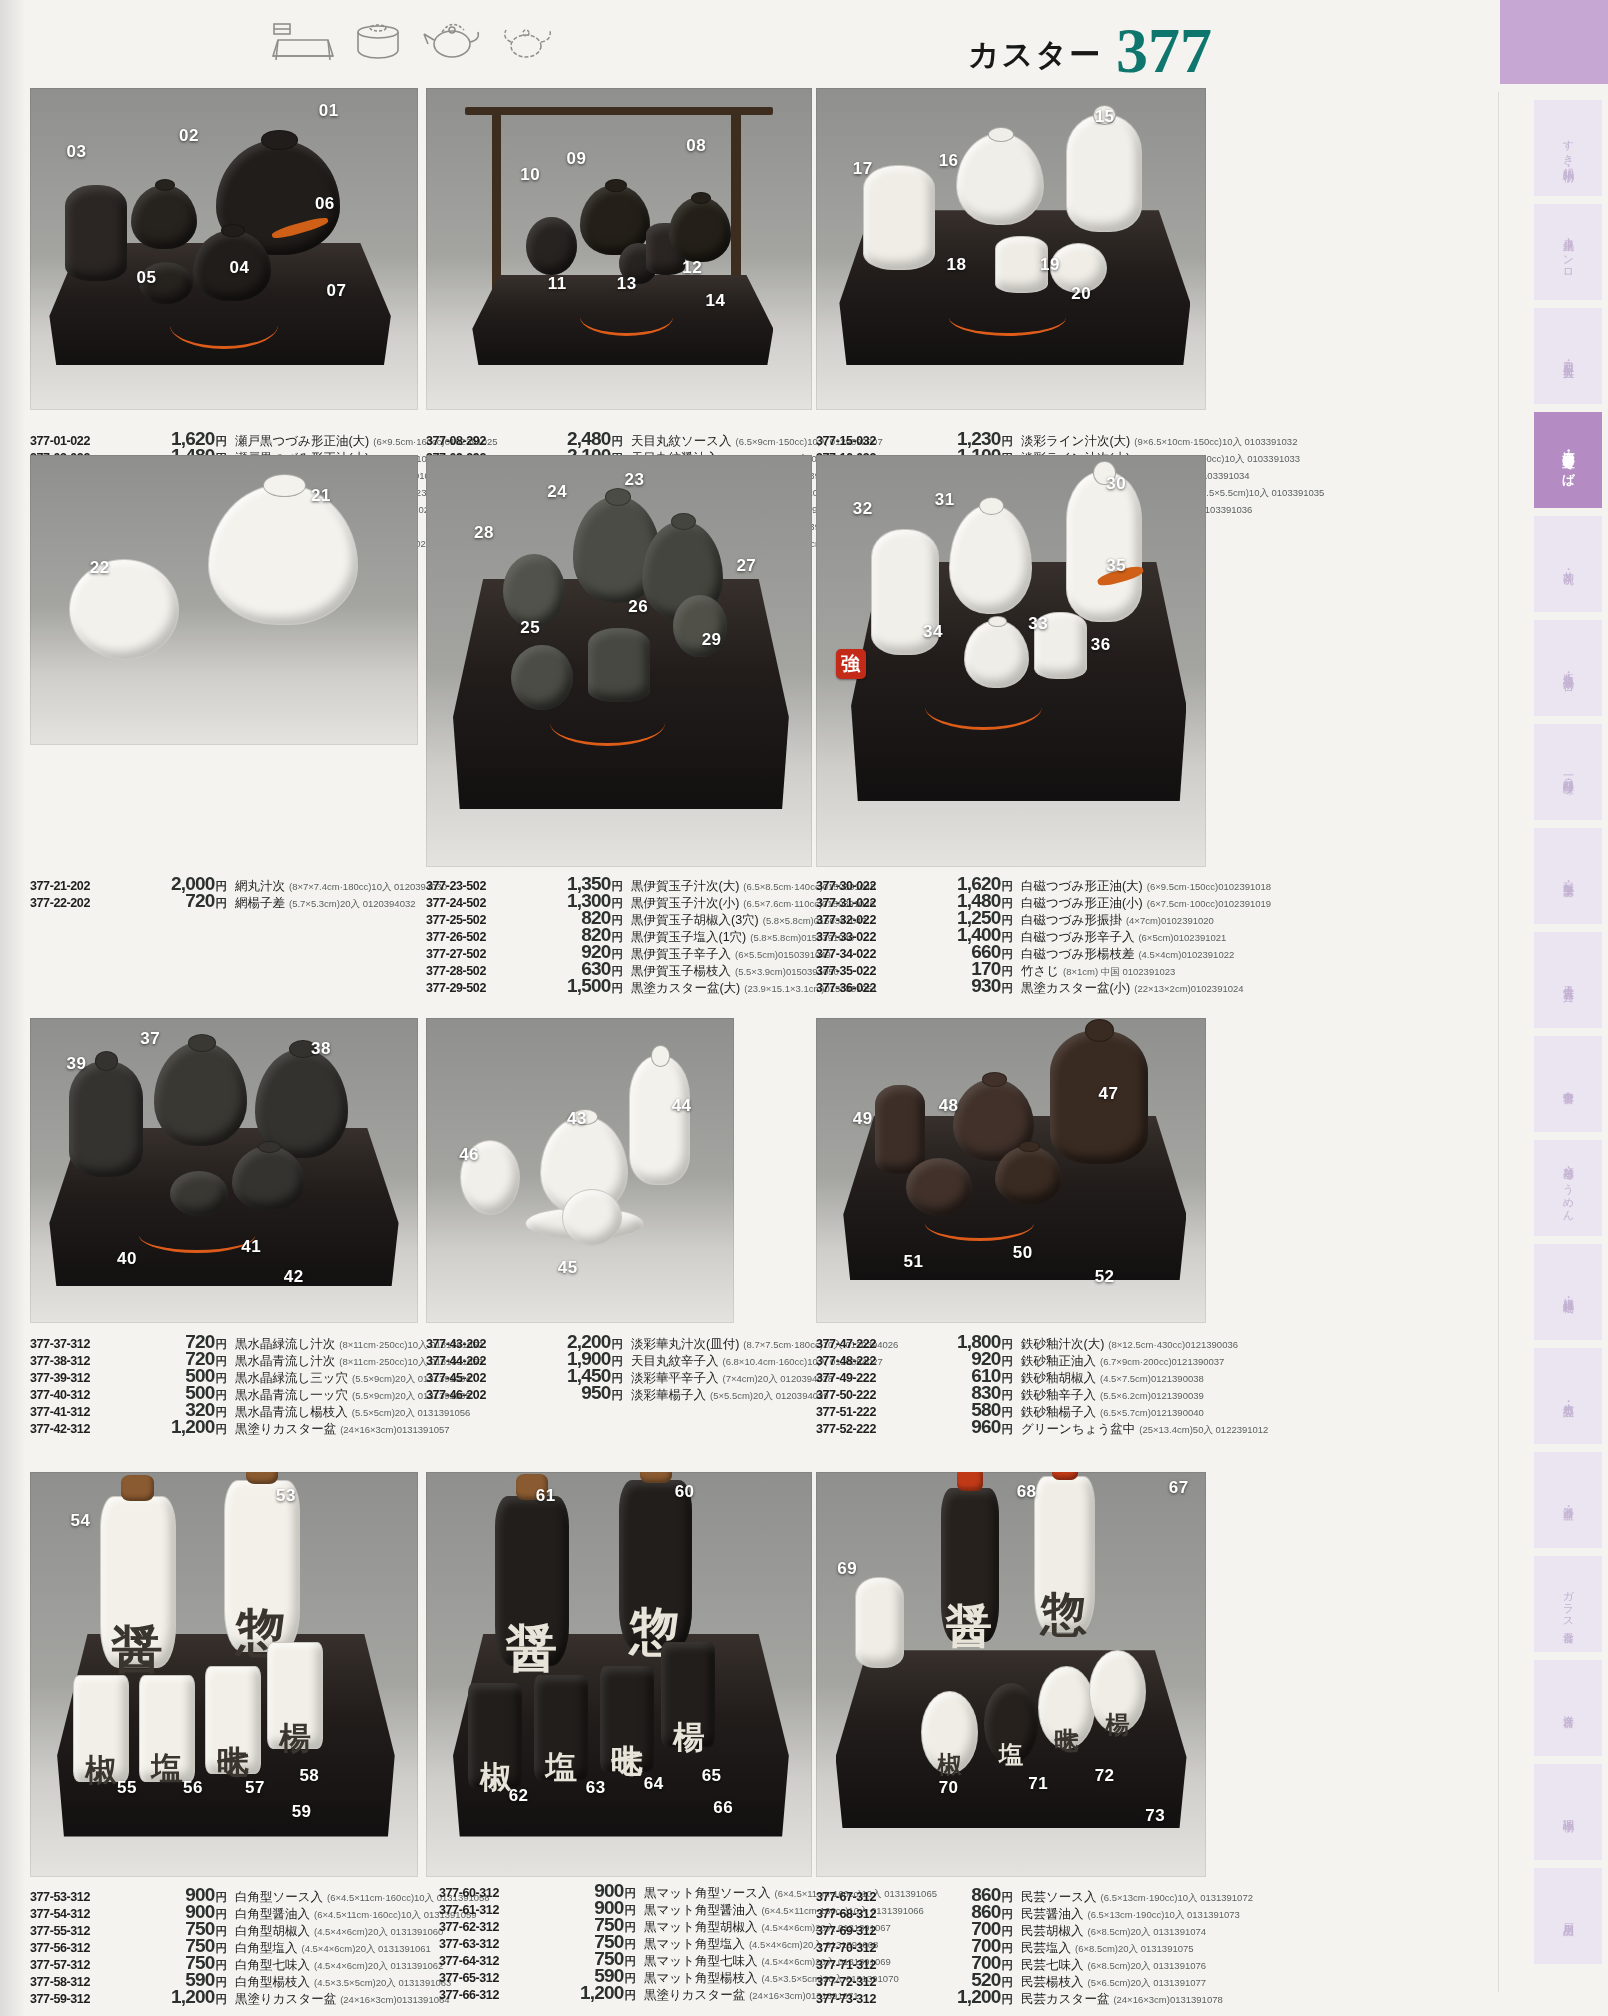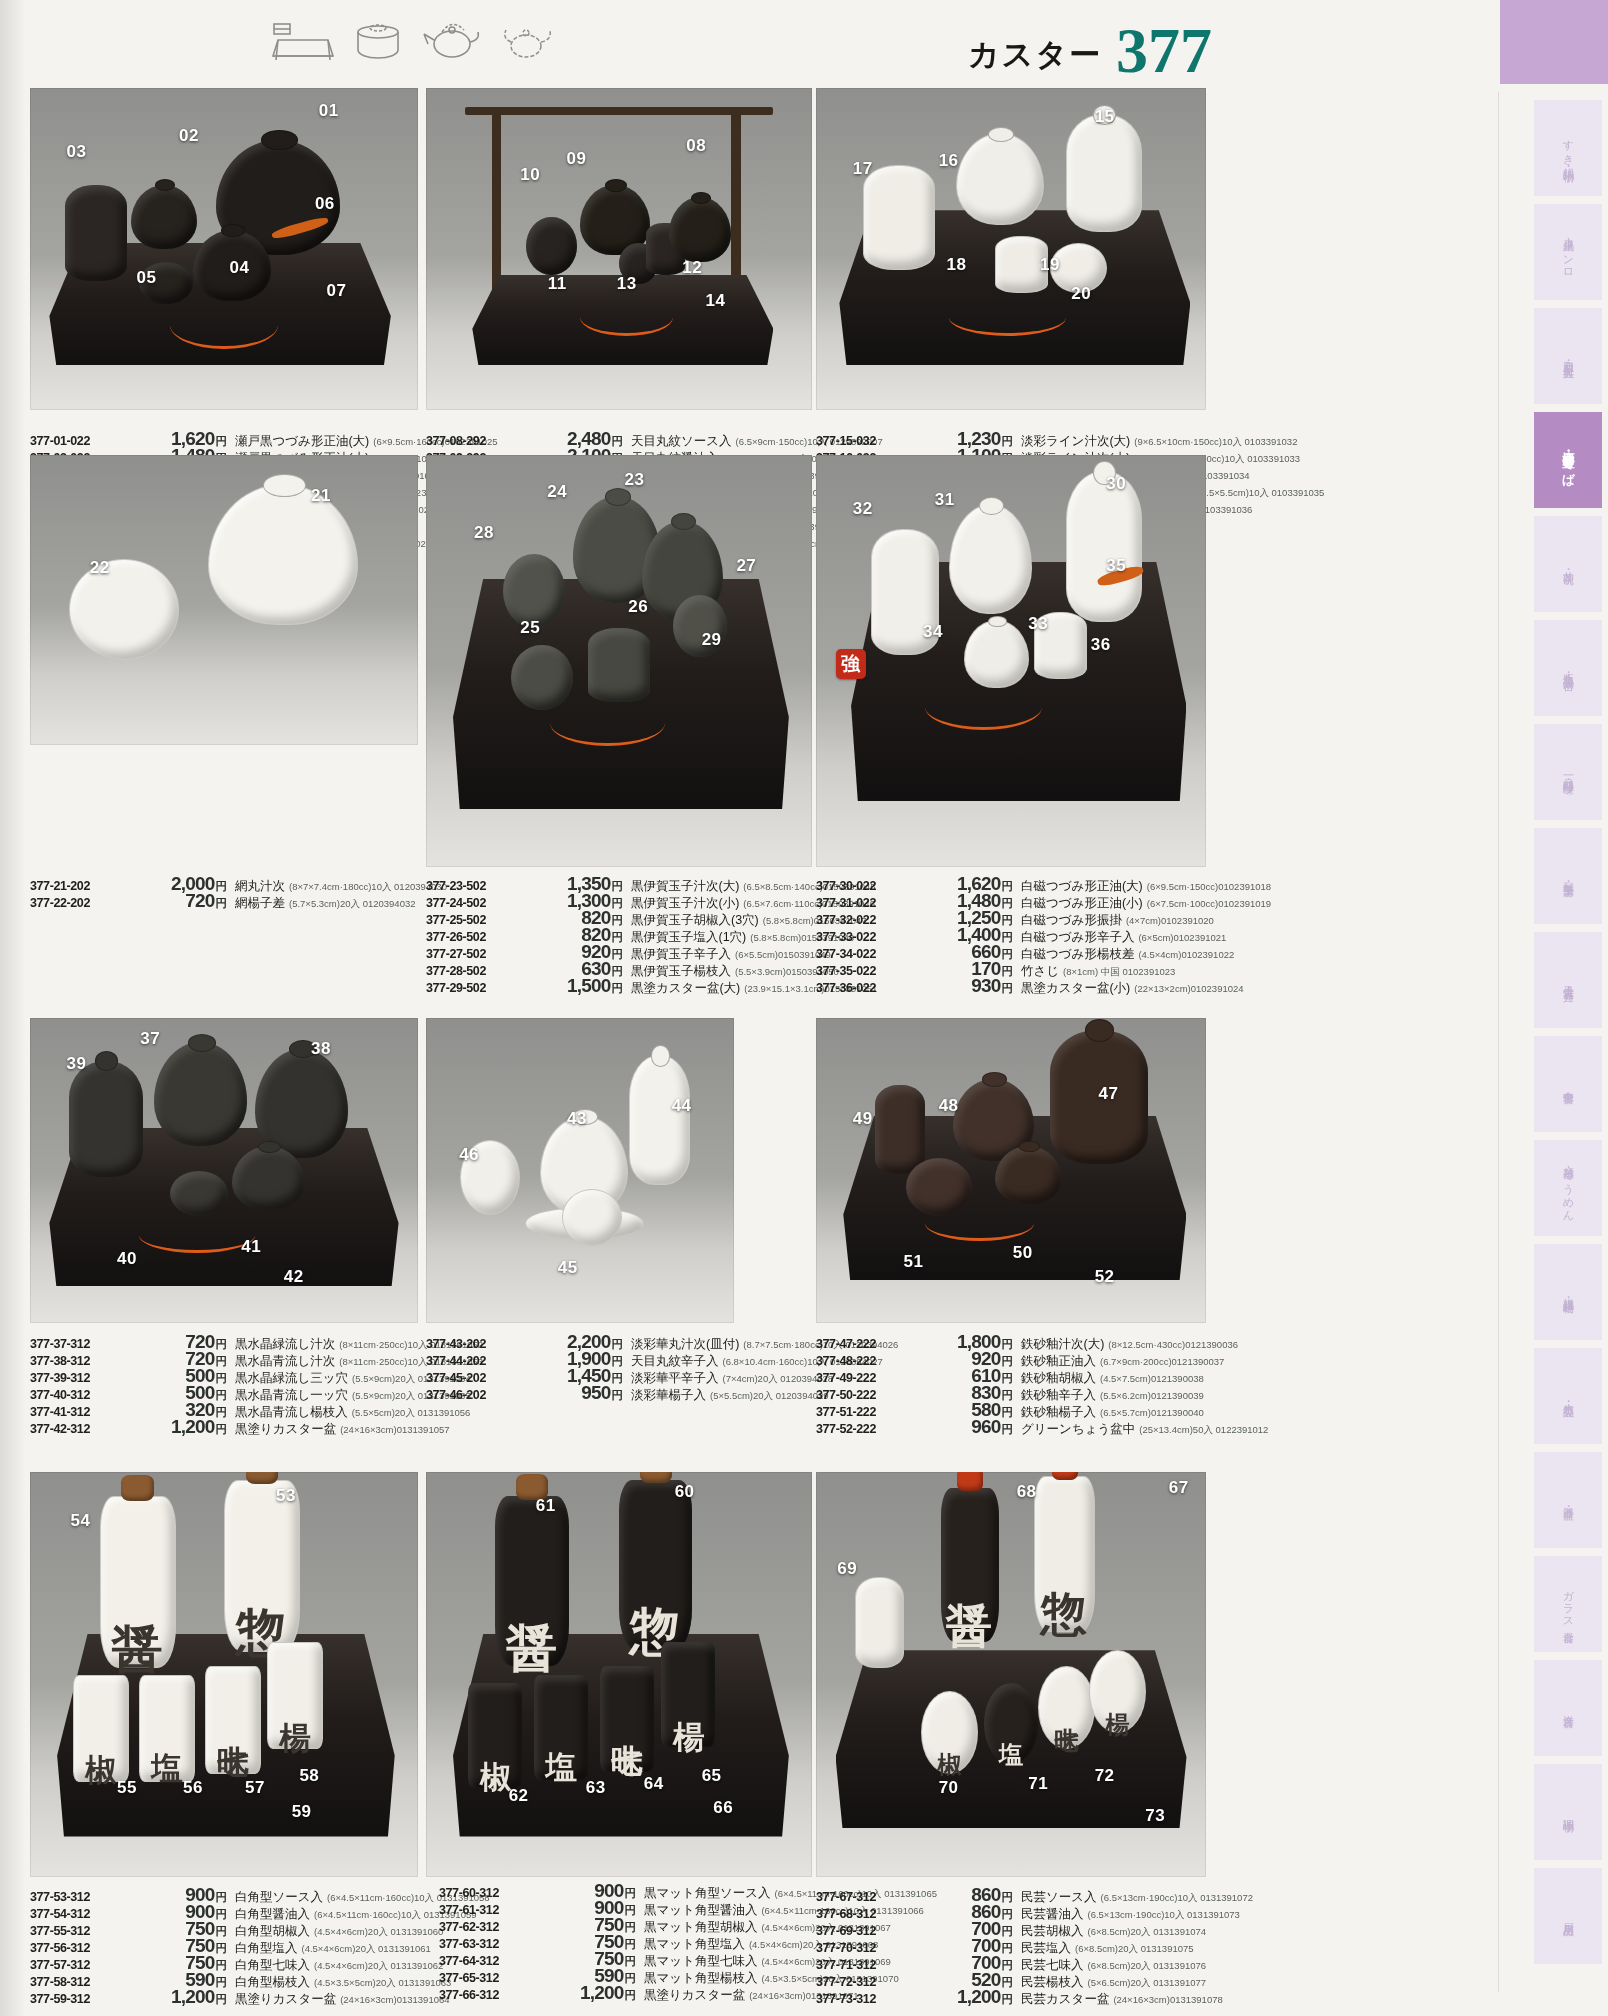--- a/index.html
+++ b/index.html
@@ -758,21 +758,21 @@
         </div>
         <div class="shape sq shade-dark" style="left: 28%; top: 50%; width: 14%; height: 26%; background: rgb(34, 30, 27);">
           <div class="glyph" style="color: rgb(232, 228, 218); font-size: 31.59px;">塩</div>
         </div>
         <div class="shape sq shade-dark" style="left: 45%; top: 48%; width: 14%; height: 26%; background: rgb(34, 30, 27);">
           <div class="glyph" style="color: rgb(232, 228, 218); font-size: 31.59px;">七味</div>
         </div>
         <div class="shape sq shade-dark" style="left: 61%; top: 42%; width: 14%; height: 26%; background: rgb(34, 30, 27);">
           <div class="glyph" style="color: rgb(232, 228, 218); font-size: 31.59px;">楊</div>
         </div>
-        <div class="plabel" style="left: 31%; top: 6%; margin-top: 10px;">61</div>
+        <div class="plabel" style="left: 31%; top: 6%;">61</div>
         <div class="plabel" style="left: 67%; top: 5%;">60</div>
         <div class="plabel" style="left: 24%; top: 80%;">62</div>
         <div class="plabel" style="left: 44%; top: 78%;">63</div>
         <div class="plabel" style="left: 59%; top: 77%;">64</div>
         <div class="plabel" style="left: 74%; top: 75%;">65</div>
         <div class="plabel" style="left: 77%; top: 83%;">66</div>
       </div>
       <div class="plist" style="top: 408px; margin-left: 13px;">
         <div class="row">
           <span class="code">377-60-312</span>

